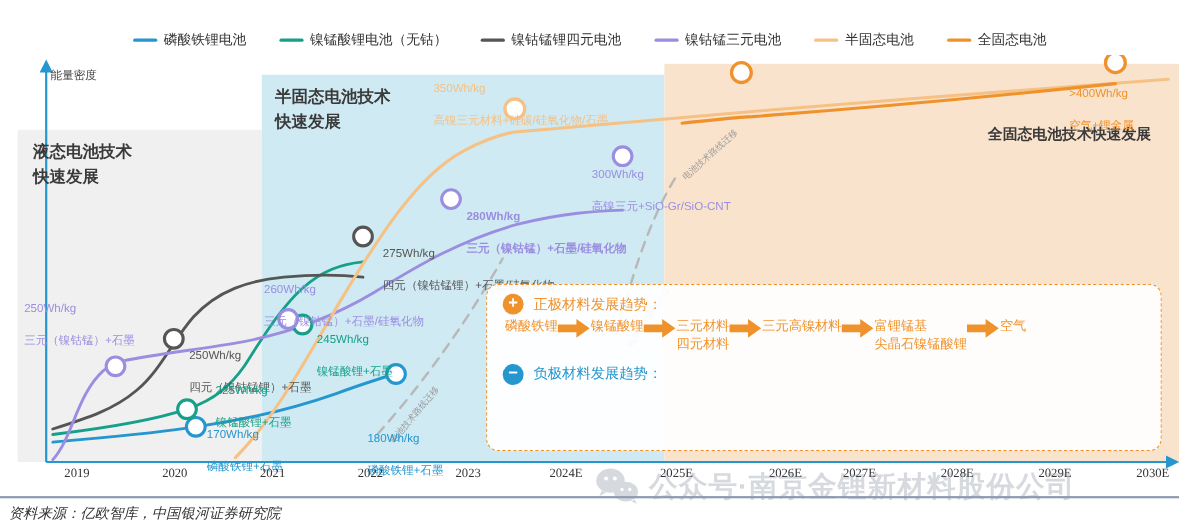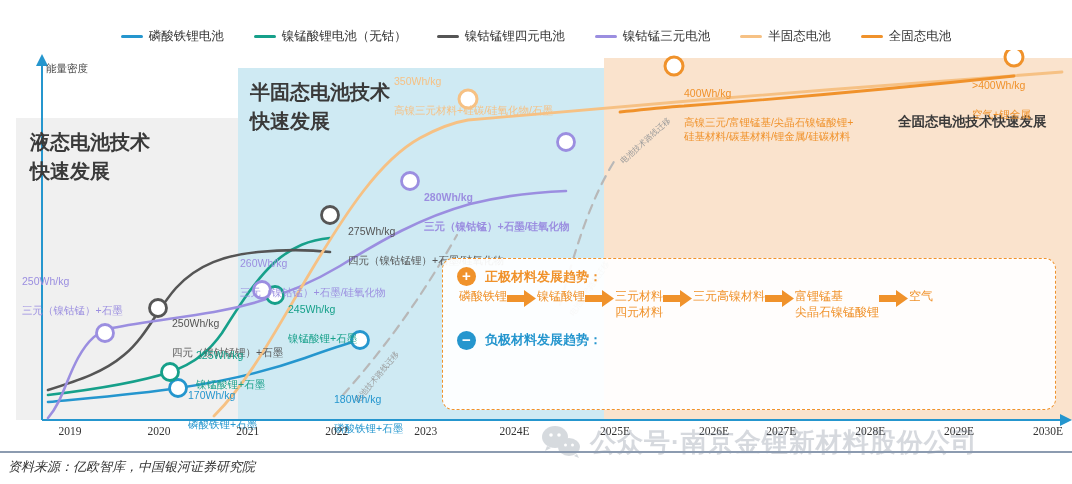--- a/index.html
+++ b/index.html
@@ -22,21 +22,21 @@
   .leg-label { font-size:12.5px; color:#333; white-space:nowrap; }
 
   
   #plot {
     position:absolute; left:0; top:50px; width:1072px; height:390px;
   }
   #plot svg { position:absolute; left:0; top:0; }
 
   
   .region-cap {
-    position:absolute; font-size:20px; font-weight:bold; color:#3a3a3a;
+    position:absolute; font-size:15px; font-weight:bold; color:#3a3a3a;
     line-height:1.45; white-space:pre-line;
   }
   .axis-name {
     position:absolute; font-size:10.5px; color:#444; left:46px; top:12px;
   }
 
   
   .ann { position:absolute; font-size:10.5px; line-height:1.35; white-space:pre-line; }
 
   
@@ -58,21 +58,21 @@
     border:1.6px dashed #f0922b; border-radius:11px; background:rgba(255,255,255,0.93);
     padding:8px 12px 6px 14px;
   }
   .mb-head { display:flex; align-items:center; gap:9px; margin-bottom:3px; }
   .mb-badge {
     width:19px; height:19px; border-radius:50%; color:#fff;
     font-size:15px; font-weight:bold; line-height:18px; text-align:center; flex:none;
   }
   .mb-badge.plus  { background:#f0922b; }
   .mb-badge.minus { background:#2596ce; }
-  .mb-title { font-size:13px; font-weight:bold; }
+  .mb-title { font-size:13px; font-weight:normal; }
   .mb-title.cat { color:#f0922b; }
   .mb-title.ano { color:#2596ce; }
 
   .mb-row { display:flex; align-items:flex-start; padding-left:2px; }
   .mb-cell { font-size:12px; line-height:1.32; white-space:pre-line; }
   .mb-cell.cat { color:#f0922b; }
   .mb-cell.ano { color:#2596ce; }
   .arrow-c, .arrow-a { flex:none; align-self:flex-start; margin-top:1px; }
 
   
@@ -202,20 +202,24 @@
   <div class="ann" style="left:240px; top:192px; color:#9b8ee0;">
     <span>260Wh/kg</span><br>
     <span>三元（镍钴锰）+石墨/硅氧化物</span>
   </div>
 
   <div class="ann" style="left:424px; top:126px; color:#9b8ee0;font-weight:bold;">
     <span>280Wh/kg</span><br>
     <span>三元（镍钴锰）+石墨/硅氧化物</span>
   </div>
 
+  <div class="ann" style="left:538px; top:88px; color:#9b8ee0;">
+    <span>300Wh/kg</span><br>
+    <span>高镍三元+SiO-Gr/SiO-CNT</span>
+  </div>
 
   <div class="ann" style="left:172px; top:252px; color:#555555;">
     <span>250Wh/kg</span><br>
     <span>四元（镍钴锰锂）+石墨</span>
   </div>
 
   <div class="ann" style="left:348px; top:160px; color:#555555;">
     <span>275Wh/kg</span><br>
     <span>四元（镍钴锰锂）+石墨/硅氧化物</span>
   </div>
@@ -238,25 +242,20 @@
   <div class="ann" style="left:334px; top:328px; color:#2596ce;">
     <span>180Wh/kg</span><br>
     <span>磷酸铁锂+石墨</span>
   </div>
 
   <div class="ann" style="left:394px; top:10px; color:#f6c184;">
     <span>350Wh/kg</span><br>
     <span>高镍三元材料+硅碳/硅氧化物/石墨</span>
   </div>
 
-  <div class="ann" style="left:684px; top:22px; color:#f0922b;">
-    <span>400Wh/kg</span><br>
-    <span>高镍三元/富锂锰基/尖晶石镍锰酸锂+
-硅基材料/碳基材料/锂金属/硅碳材料</span>
-  </div>
 
   <div class="ann" style="left:972px; top:14px; color:#f0922b;">
     <span>&gt;400Wh/kg</span><br>
     <span>空气+锂金属</span>
   </div>
 
 </div>
 
 <div id="matbox">
 

